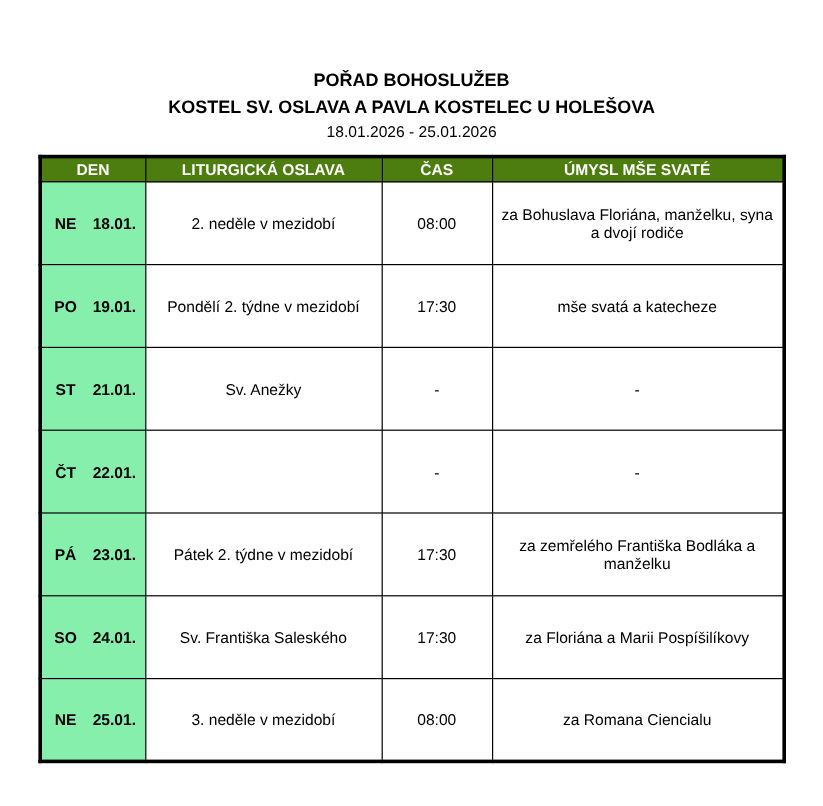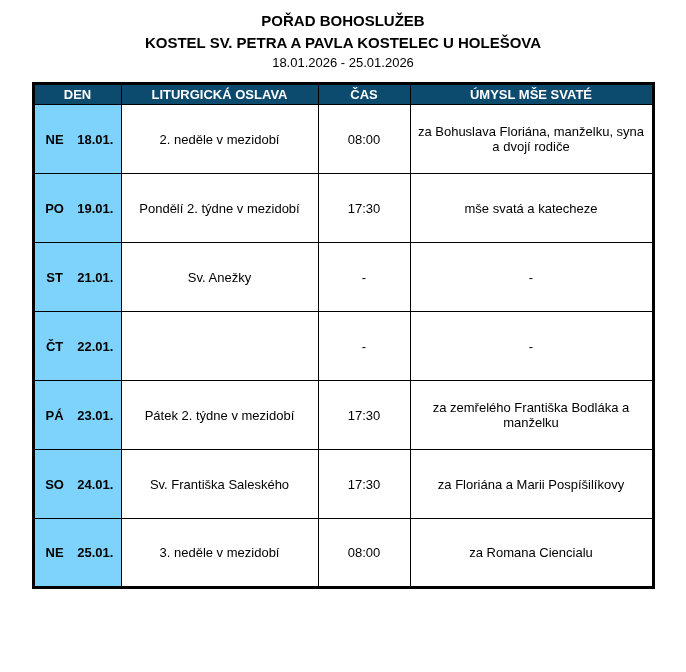--- a/index.html
+++ b/index.html
@@ -11,20 +11,21 @@
   }
   .page {
     width: 686px;
     height: 672px;
     box-sizing: border-box;
     padding-top: 10px;
   }
   .title-block {
     text-align: center;
     margin-bottom: 10px;
+    margin-top: 47px;
   }
   .title {
     font-size: 15px;
     font-weight: bold;
     line-height: 1.45;
   }
   .subtitle {
     font-size: 15px;
     font-weight: bold;
     line-height: 1.45;
@@ -43,56 +44,56 @@
   table.schedule th,
   table.schedule td {
     border: 1px solid #000000;
     font-size: 13px;
     text-align: center;
     vertical-align: middle;
     padding: 2px 6px;
     box-sizing: border-box;
   }
   table.schedule thead th {
-    background: #0c4a6e;
+    background: #4d7c0f;
     color: #ffffff;
     font-weight: bold;
     height: 20px;
     padding: 2px 4px;
   }
   table.schedule tbody tr {
     height: 69px;
   }
   col.col-den { width: 88px; }
   col.col-oslava { width: 197px; }
   col.col-cas { width: 92px; }
   col.col-umysl { width: 243px; }
   td.day-cell {
-    background: #7dd3fc;
+    background: #86efac;
     font-weight: bold;
     text-align: left;
     padding-left: 8px;
   }
   td.day-cell .day-abbr {
     display: inline-block;
     min-width: 26px;
   }
   td.day-cell .day-date {
     display: inline-block;
     margin-left: 6px;
   }
 </style>
 </head>
 <body>
 
 <div class="page">
 
   <div class="title-block">
     <div class="title">POŘAD BOHOSLUŽEB</div>
-    <div class="subtitle">KOSTEL SV. PETRA A PAVLA KOSTELEC U HOLEŠOVA</div>
+    <div class="subtitle">KOSTEL SV. OSLAVA A PAVLA KOSTELEC U HOLEŠOVA</div>
     <div class="date-range">18.01.2026 - 25.01.2026</div>
   </div>
 
   <table class="schedule">
     <colgroup>
       <col class="col-den">
       <col class="col-oslava">
       <col class="col-cas">
       <col class="col-umysl">
     </colgroup>

